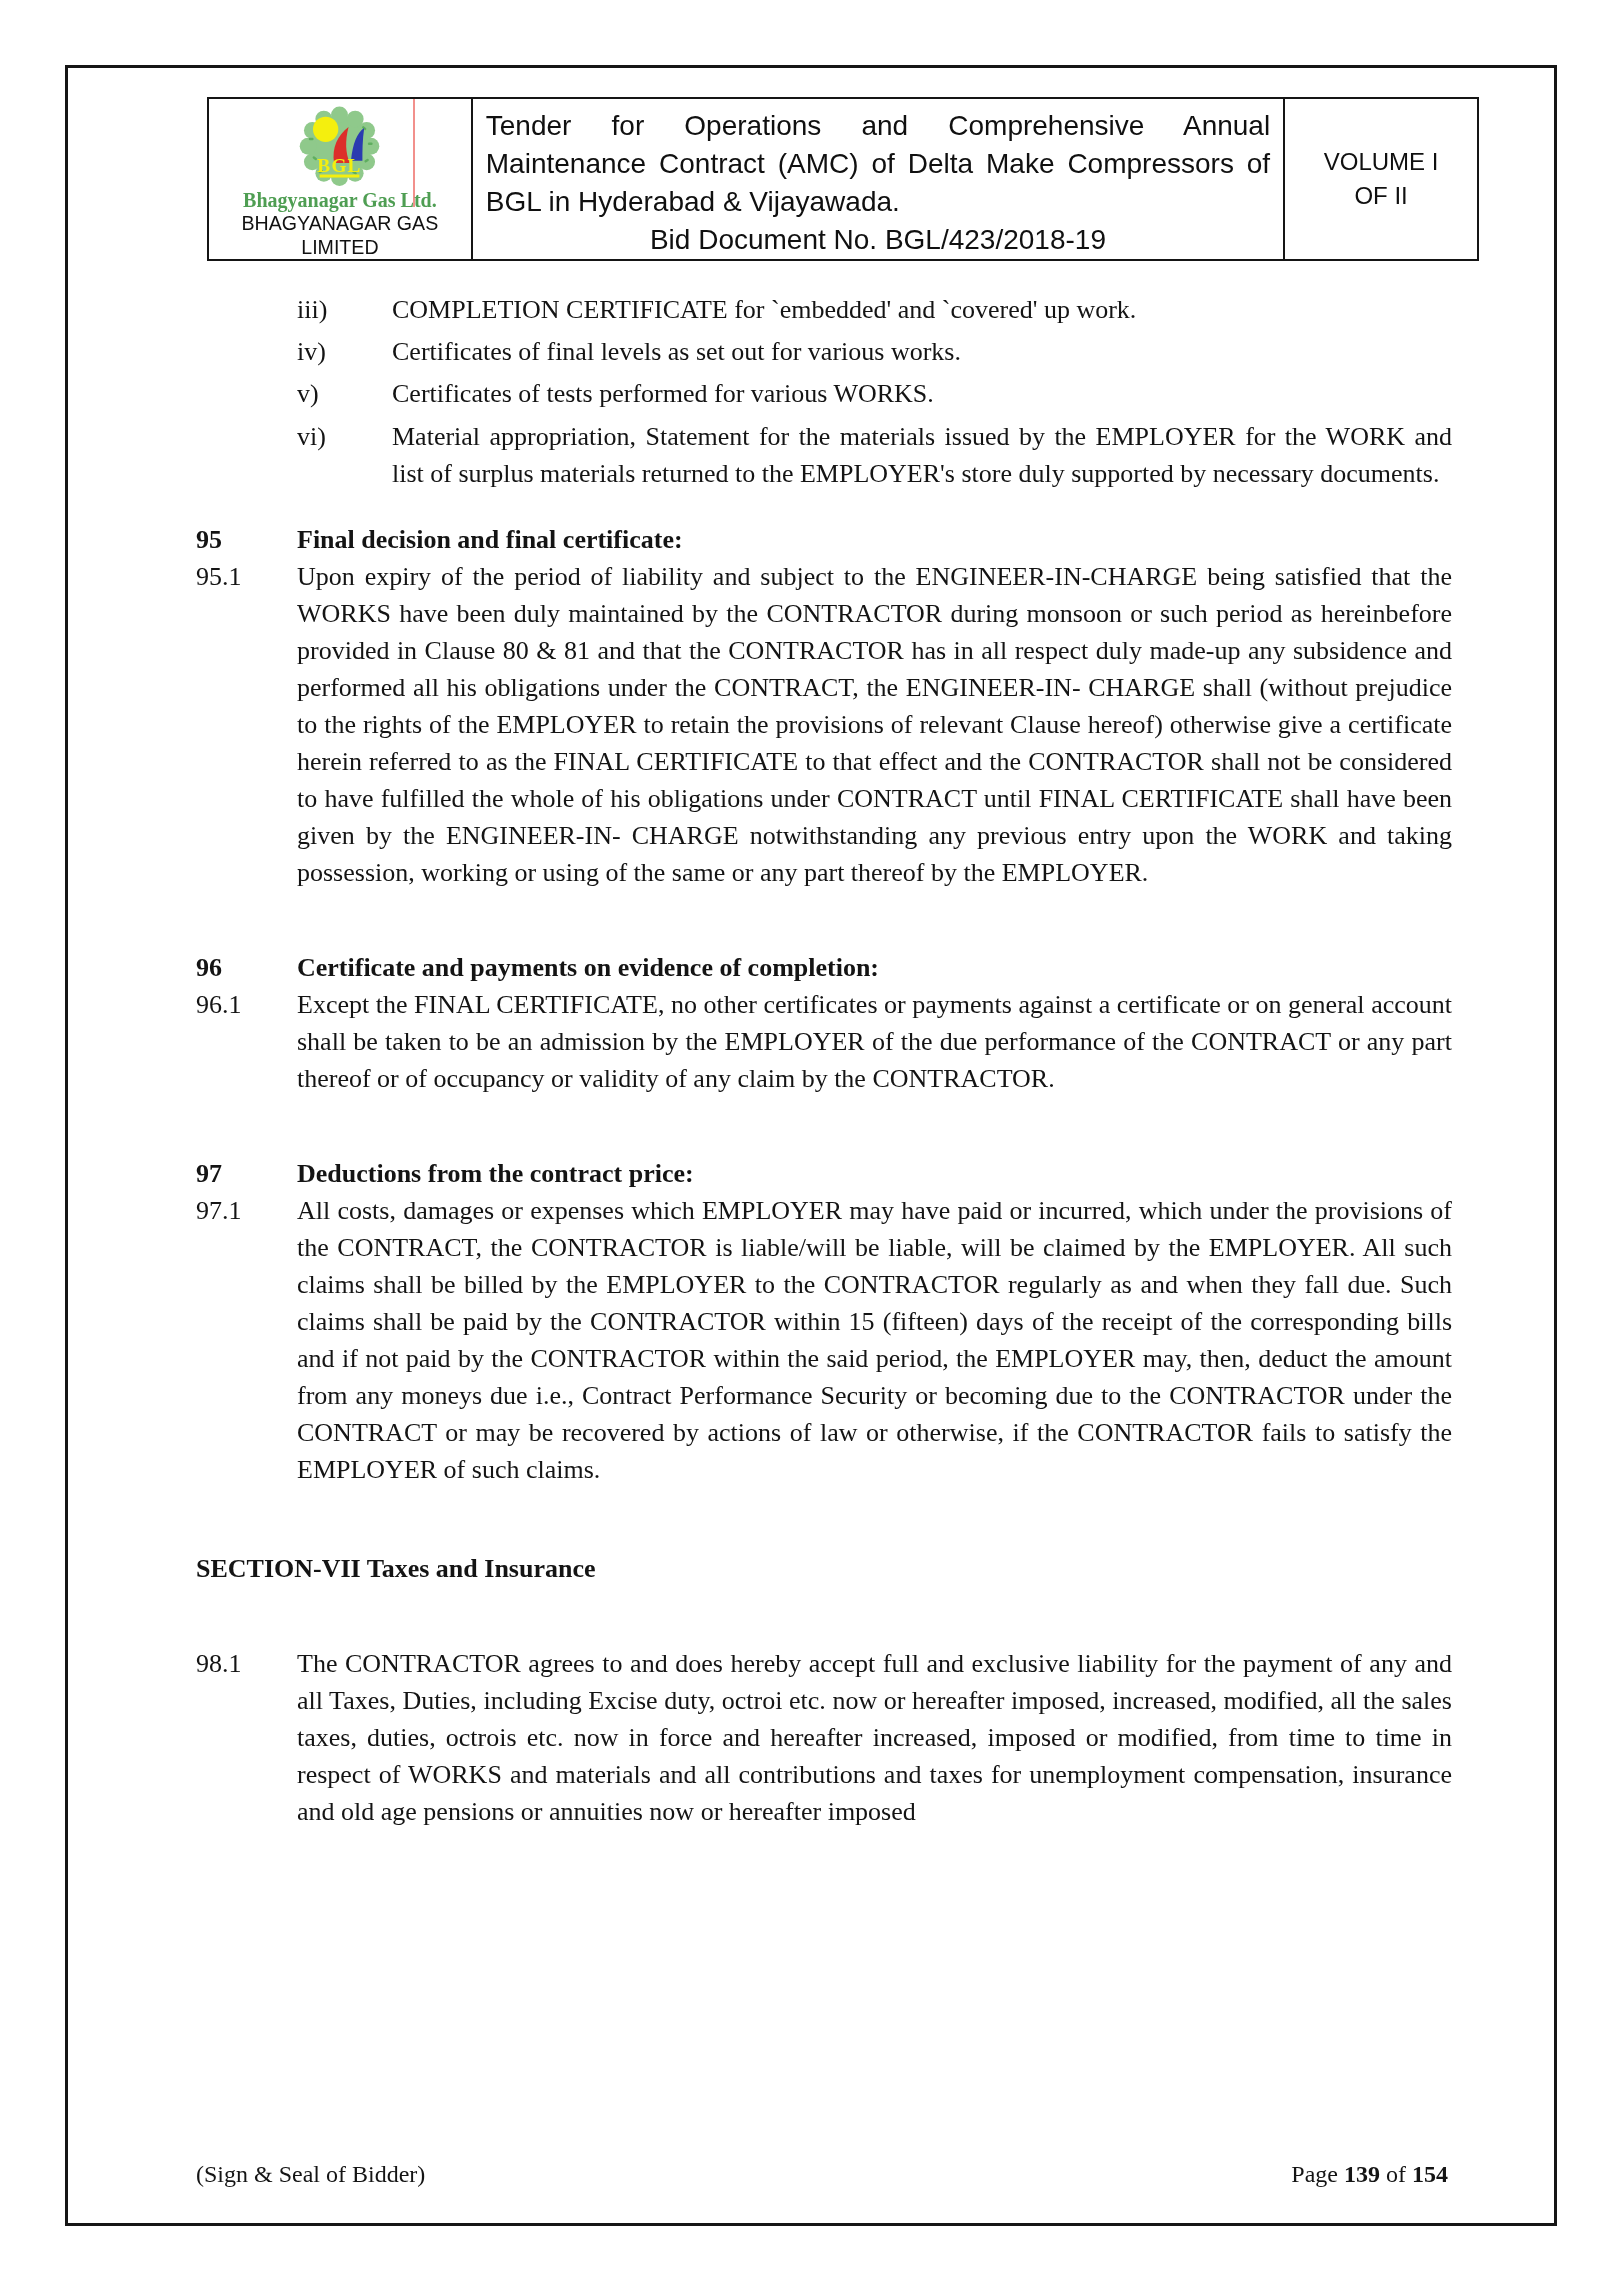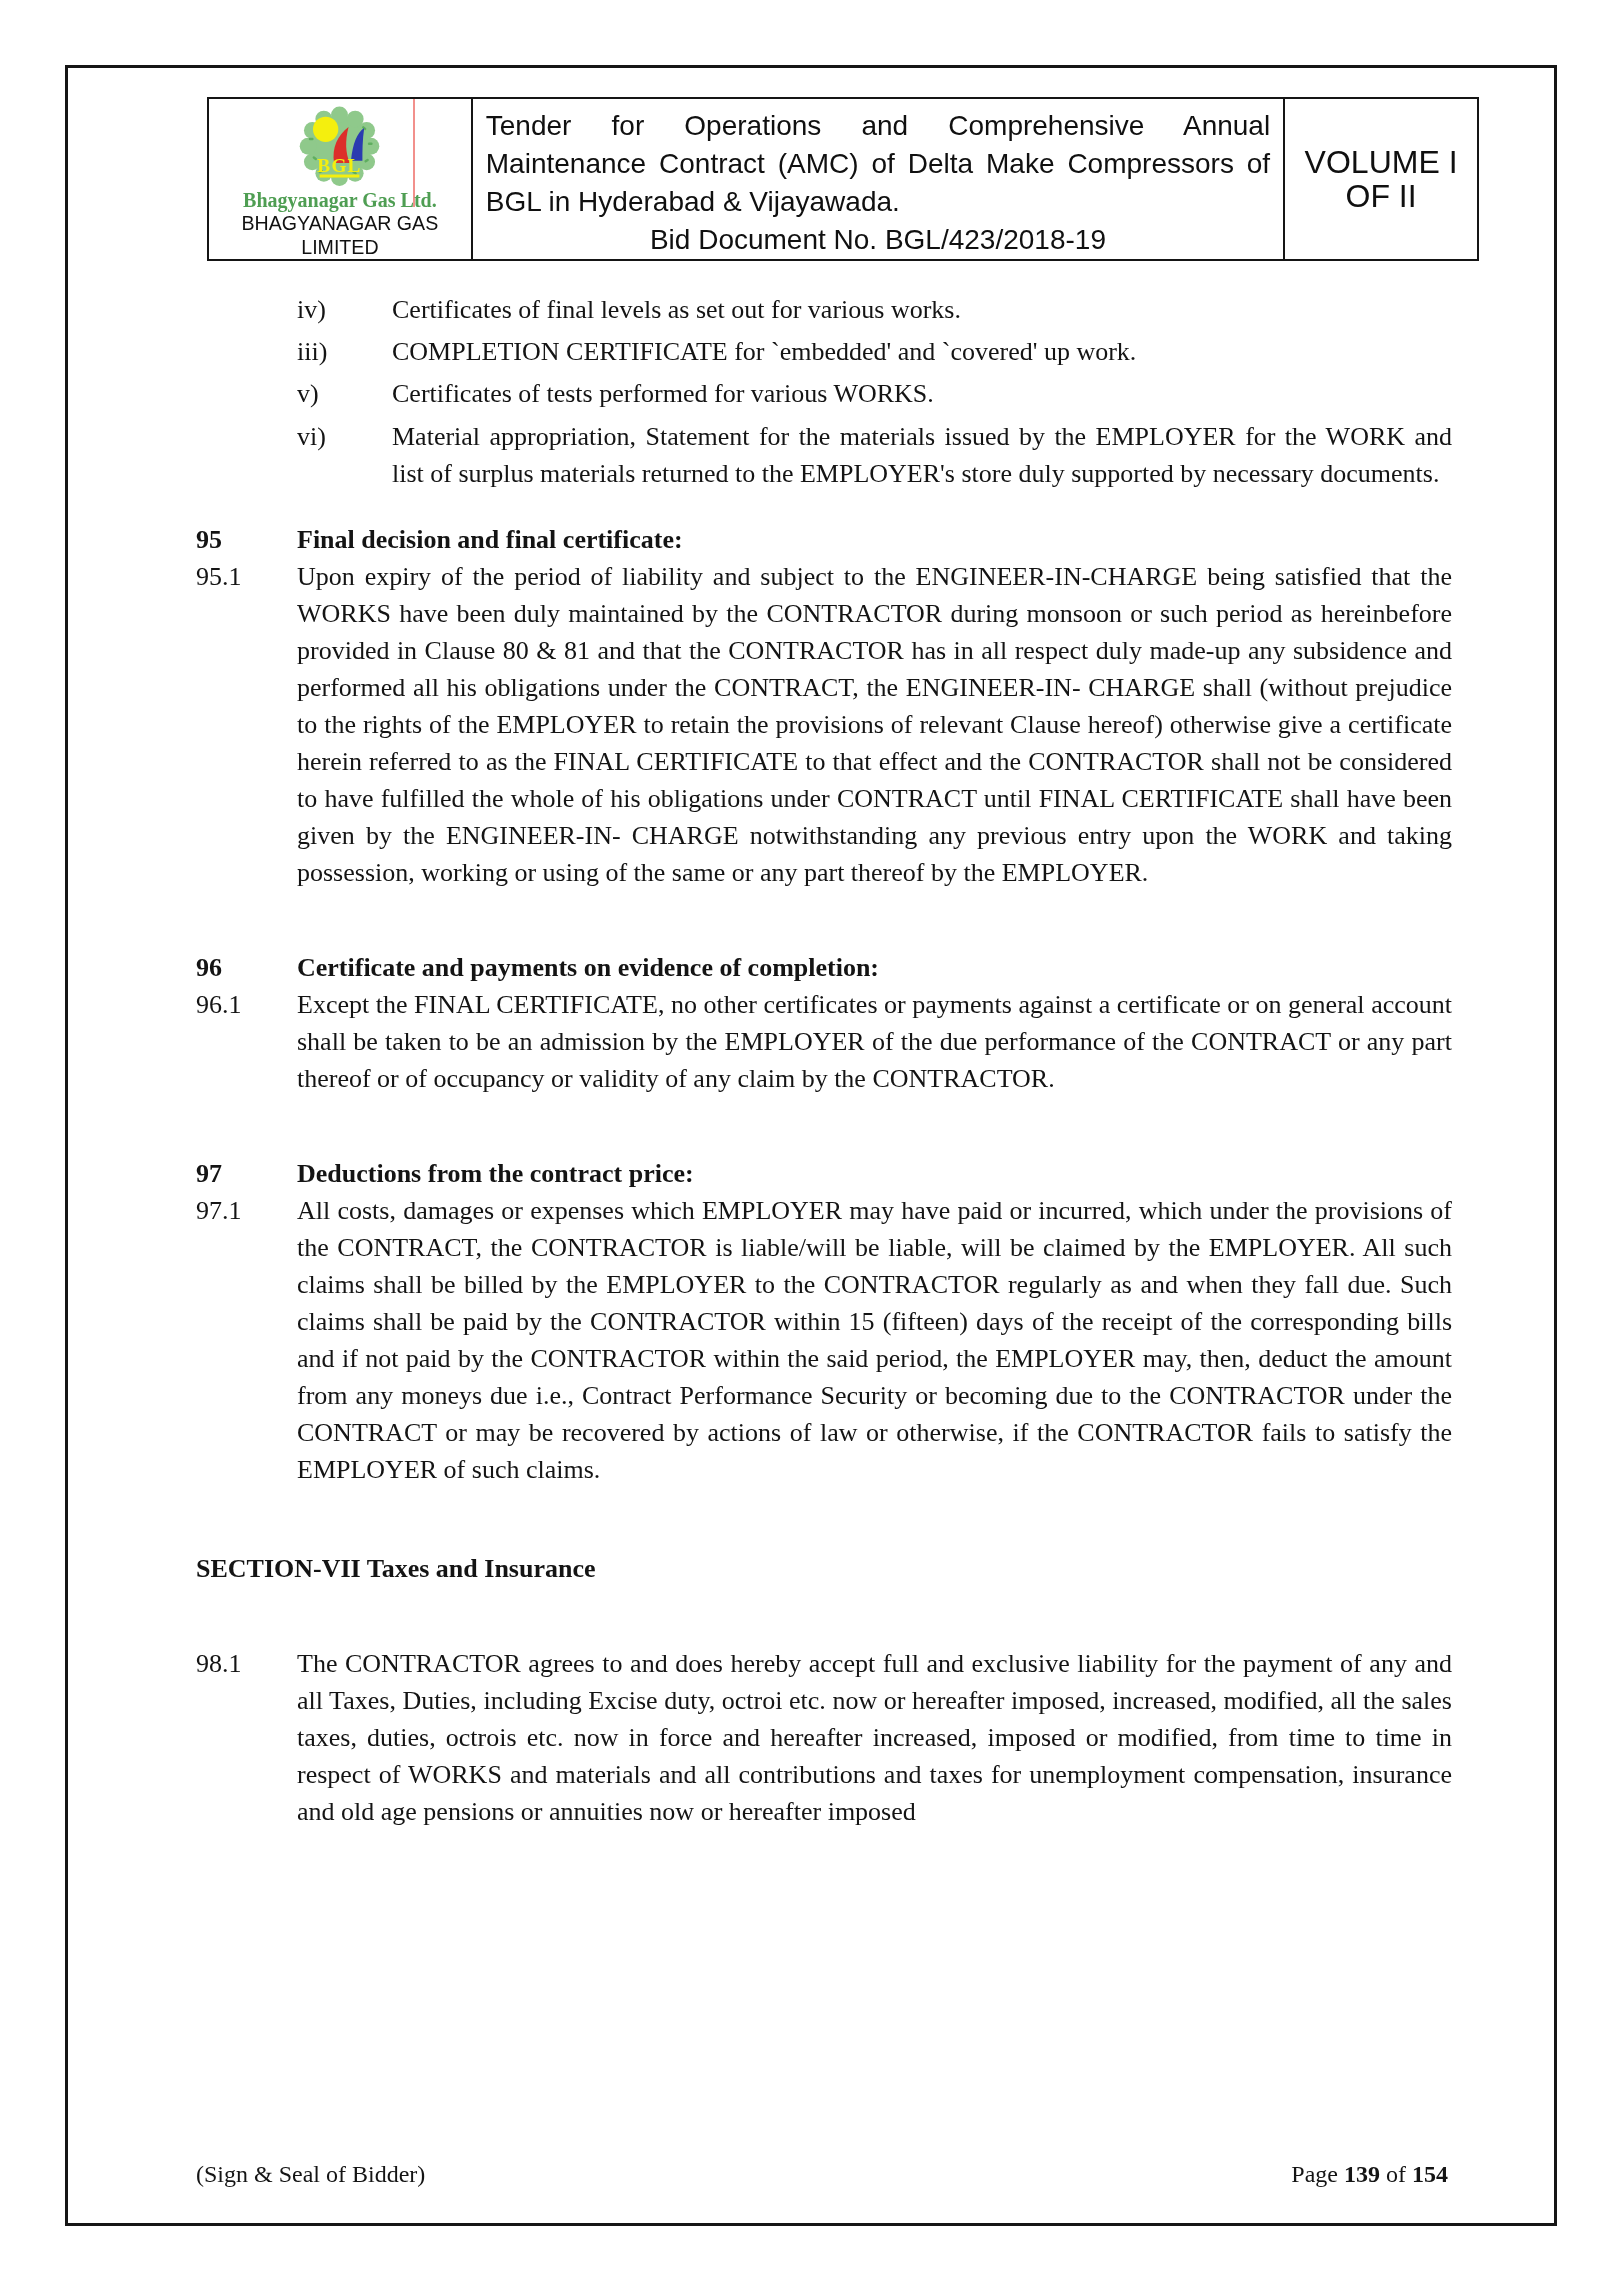--- a/index.html
+++ b/index.html
@@ -40,21 +40,21 @@
     font-family:"Liberation Sans", sans-serif; font-size:28px;
     line-height:38px; text-align:justify; color:#101010;
   }
   .bid-doc {
     font-family:"Liberation Sans", sans-serif; font-size:28px;
     line-height:38px; text-align:center; color:#101010;
   }
   .volume-cell {
     width:192px; display:flex; flex-direction:column;
     align-items:center; justify-content:center;
-    font-family:"Liberation Sans", sans-serif; font-size:32px;
+    font-family:"Liberation Sans", sans-serif; font-size:24px;
     line-height:34px; color:#101010;
   }
   .red-artifact {
     position:absolute; left:345px; top:31px; width:2px; height:108px;
     background:#f2908c;
   }
   
   .content {
     margin:30px 106px 0 128px; width:1256px;
     font-size:26px; line-height:37px;
@@ -141,26 +141,26 @@
     <div class="hdr-cell volume-cell">
       <span>VOLUME I</span>
       <span>OF II</span>
     </div>
   </div>
 
   <div class="content">
 
     <div class="list-block">
       <div class="list-row">
+        <div class="l-marker">iii)</div>
+        <div class="l-text">COMPLETION CERTIFICATE for `embedded' and `covered' up work.</div>
+      </div>
+      <div class="list-row">
         <div class="l-marker">iv)</div>
         <div class="l-text">Certificates of final levels as set out for various works.</div>
-      </div>
-      <div class="list-row">
-        <div class="l-marker">iii)</div>
-        <div class="l-text">COMPLETION CERTIFICATE for `embedded' and `covered' up work.</div>
       </div>
       <div class="list-row">
         <div class="l-marker">v)</div>
         <div class="l-text">Certificates of tests performed for various WORKS.</div>
       </div>
       <div class="list-row">
         <div class="l-marker">vi)</div>
         <div class="l-text">Material appropriation, Statement for the materials issued by the EMPLOYER for the WORK and list of surplus materials returned to the EMPLOYER's store duly supported by necessary documents.</div>
       </div>
     </div>

